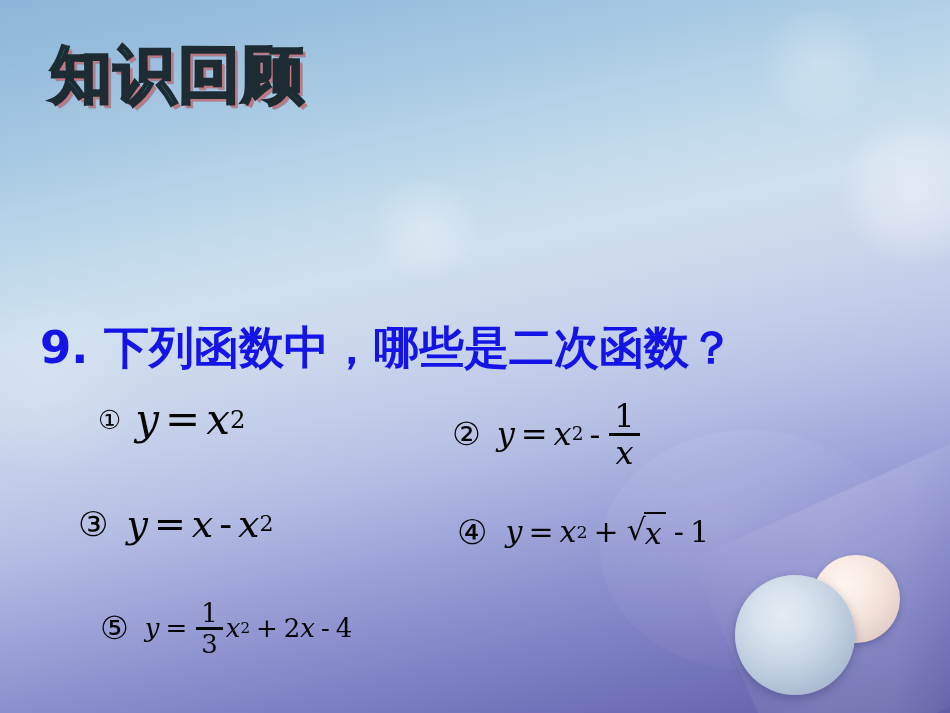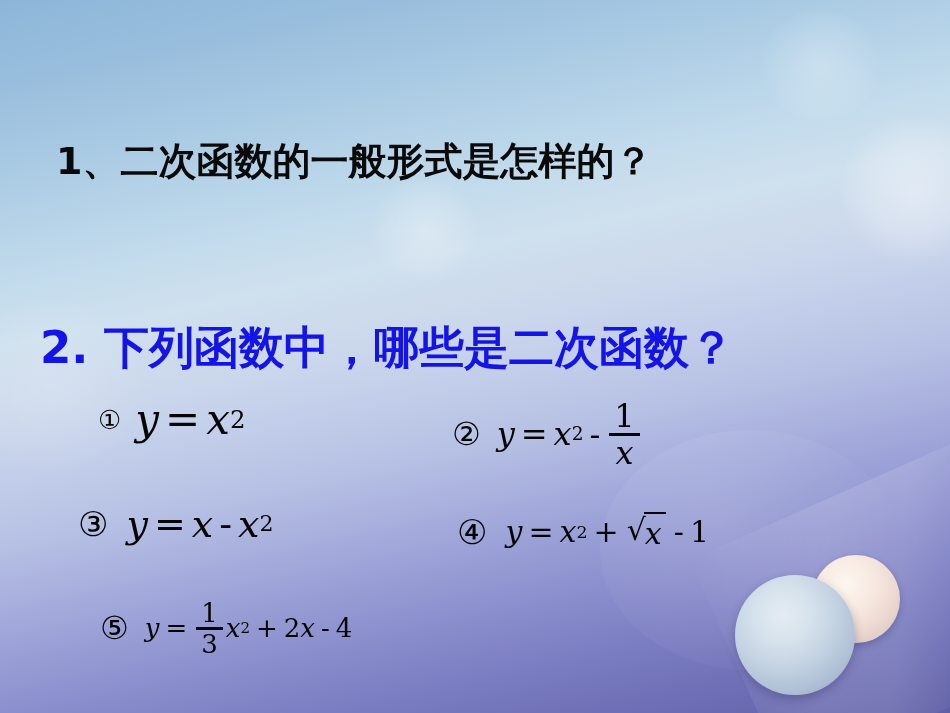--- a/index.html
+++ b/index.html
@@ -272,25 +272,25 @@
 
   <div class="blob blob-tr"></div>
   <div class="blob blob-tr2"></div>
   <div class="blob blob-mid"></div>
   <div class="blob blob-left"></div>
   <div class="blob blob-br"></div>
   <div class="band"></div>
   <div class="sphere sphere-small"></div>
   <div class="sphere sphere-large"></div>
 
-
-  <div class="q1">1、二次函数的一般形式是怎样的？</div>
-
-
-  <div class="q2">2. 下列函数中，哪些是二次函数？</div>
+  <div class="title-wordart">知识回顾</div>
+
+
+
+  <div class="q2">9. 下列函数中，哪些是二次函数？</div>
 
   <div class="math-item" id="item1">
     <span class="circnum">①</span>
     <span class="expr">
       <span class="var">y</span>
       <span class="op">=</span>
       <span class="var">x</span>
         <sup class="pw">2</sup>
     </span>
   </div>

